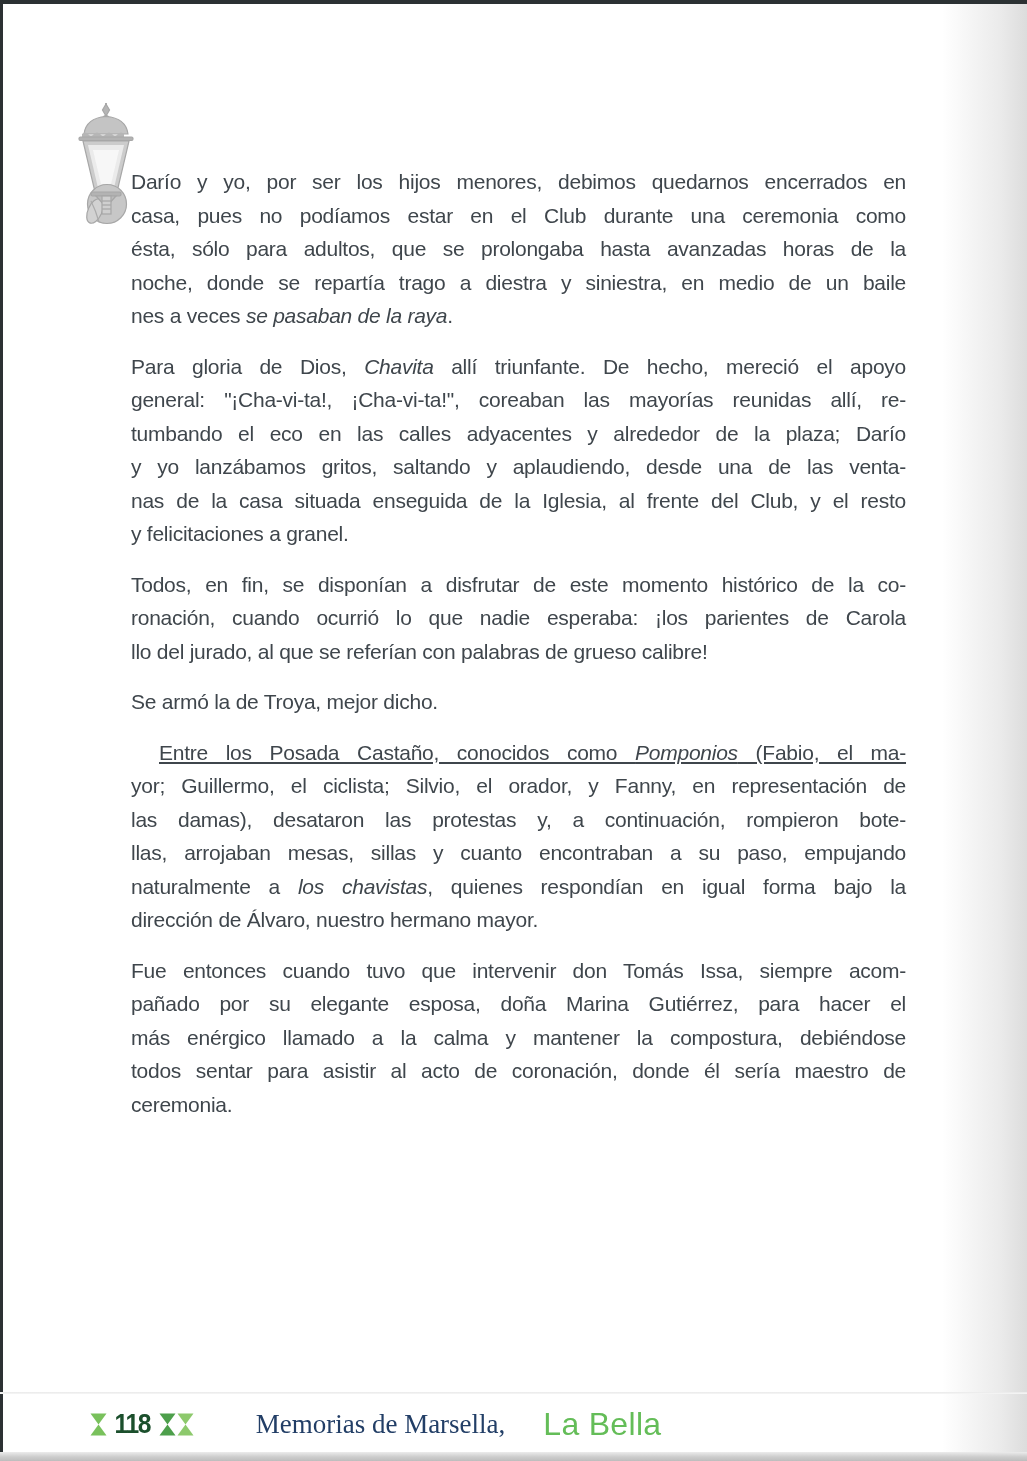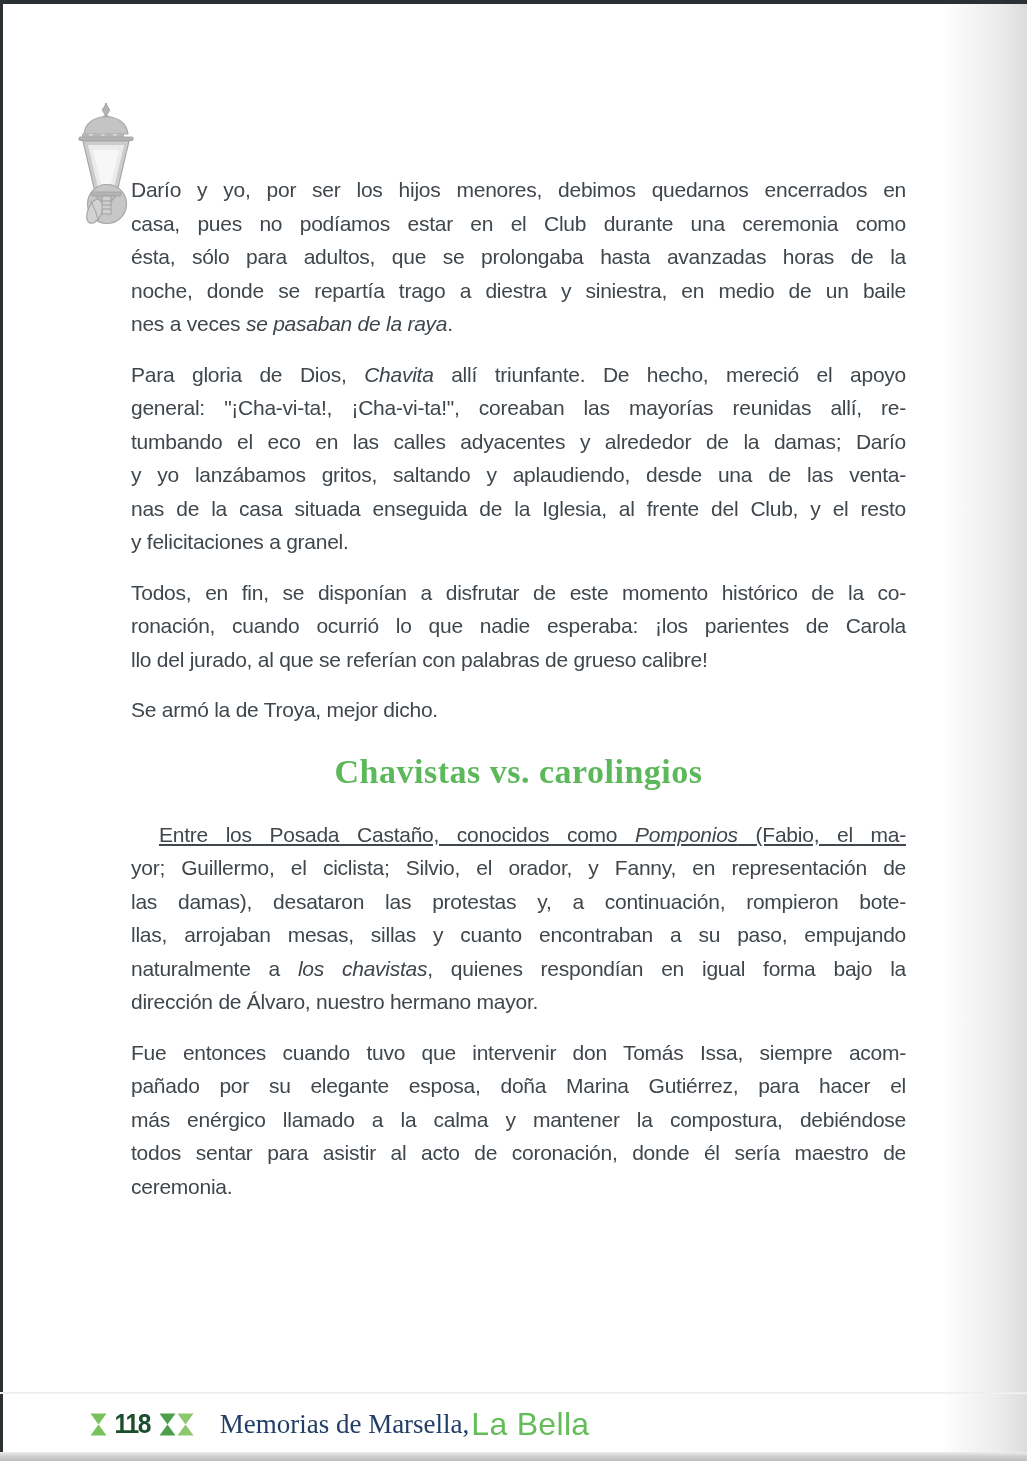--- a/index.html
+++ b/index.html
@@ -22,21 +22,21 @@
   .edge-bottom { position: absolute; left: 0; right: 0; bottom: 0; height: 9px;
                  background: linear-gradient(180deg, #ececec 0%, #cccccc 55%, #bdbdbd 100%); }
 
   
   .lantern { position: absolute; left: 60px; top: 101px; opacity: 0.88; }
 
   
   .text-col {
     position: absolute;
     left: 131px;
-    top: 173px;
+    top: 165px;
     width: 775px;
     color: var(--body-text, #3f464c);
     font-size: 21px;
     line-height: 33.5px;
     letter-spacing: -0.25px;
   }
   .paragraph { margin-bottom: 17px; }
   .line { text-align: justify; text-align-last: justify; }
   .line.last { text-align-last: left; }
   .line.indent { text-indent: 28px; text-decoration: underline; }
@@ -50,21 +50,21 @@
     font-size: 34px;
     line-height: 41px;
     letter-spacing: 0.5px;
     color: var(--heading-green, #5cb85a);
   }
 
   
   .footer-rule { position: absolute; top: 1392px; left: 0; right: 0; height: 2px;
                  background: linear-gradient(180deg, #e9e9e9, #f6f6f6); }
   .footer { position: absolute; left: 90px; top: 1403px; height: 42px;
-            display: flex; align-items: center; }
+            display: flex; align-items: center; gap: 36px; }
   .orn-block { display: flex; align-items: center; }
   .hourglass { display: block; }
   .hg-light polygon { fill: #79c15c; }
   .hg-dark  polygon { fill: #4d9f4b; }
   .hg-pale  polygon { fill: #8dc96c; }
   .pagenum {
     display: inline-block;
     font-weight: 700;
     font-size: 28px;
     letter-spacing: -1.5px;
@@ -125,35 +125,34 @@
         <div class="paragraph">
           <div class="line"><span>Darío y yo, por ser los hijos menores, debimos quedarnos encerrados en</span></div>
           <div class="line"><span>casa, pues no podíamos estar en el Club durante una ceremonia como</span></div>
           <div class="line"><span>ésta, sólo para adultos, que se prolongaba hasta avanzadas horas de la</span></div>
           <div class="line"><span>noche, donde se repartía trago a diestra y siniestra, en medio de un baile</span></div>
           <div class="line last"><span>nes a veces </span><em>se pasaban de la raya</em><span>.</span></div>
         </div>
         <div class="paragraph">
           <div class="line"><span>Para gloria de Dios, </span><em>Chavita</em><span> allí triunfante. De hecho, mereció el apoyo</span></div>
           <div class="line"><span>general: "¡Cha-vi-ta!, ¡Cha-vi-ta!", coreaban las mayorías reunidas allí, re-</span></div>
-          <div class="line"><span>tumbando el eco en las calles adyacentes y alrededor de la damas; Darío</span></div>
+          <div class="line"><span>tumbando el eco en las calles adyacentes y alrededor de la plaza; Darío</span></div>
           <div class="line"><span>y yo lanzábamos gritos, saltando y aplaudiendo, desde una de las venta-</span></div>
           <div class="line"><span>nas de la casa situada enseguida de la Iglesia, al frente del Club, y el resto</span></div>
           <div class="line last"><span>y felicitaciones a granel.</span></div>
         </div>
         <div class="paragraph">
           <div class="line"><span>Todos, en fin, se disponían a disfrutar de este momento histórico de la co-</span></div>
           <div class="line"><span>ronación, cuando ocurrió lo que nadie esperaba: ¡los parientes de Carola</span></div>
           <div class="line last"><span>llo del jurado, al que se referían con palabras de grueso calibre!</span></div>
         </div>
         <div class="paragraph">
           <div class="line last"><span>Se armó la de Troya, mejor dicho.</span></div>
         </div>
       </div>
-    <h2 class="heading">Chavistas vs. carolingios</h2>
     <div id="section-1">
         <div class="paragraph">
           <div class="line indent"><span>Entre los Posada Castaño, conocidos como </span><em>Pomponios</em><span> (Fabio, el ma-</span></div>
           <div class="line"><span>yor; Guillermo, el ciclista; Silvio, el orador, y Fanny, en representación de</span></div>
           <div class="line"><span>las damas), desataron las protestas y, a continuación, rompieron bote-</span></div>
           <div class="line"><span>llas, arrojaban mesas, sillas y cuanto encontraban a su paso, empujando</span></div>
           <div class="line"><span>naturalmente a </span><em>los chavistas</em><span>, quienes respondían en igual forma bajo la</span></div>
           <div class="line last"><span>dirección de Álvaro, nuestro hermano mayor.</span></div>
         </div>
         <div class="paragraph">

